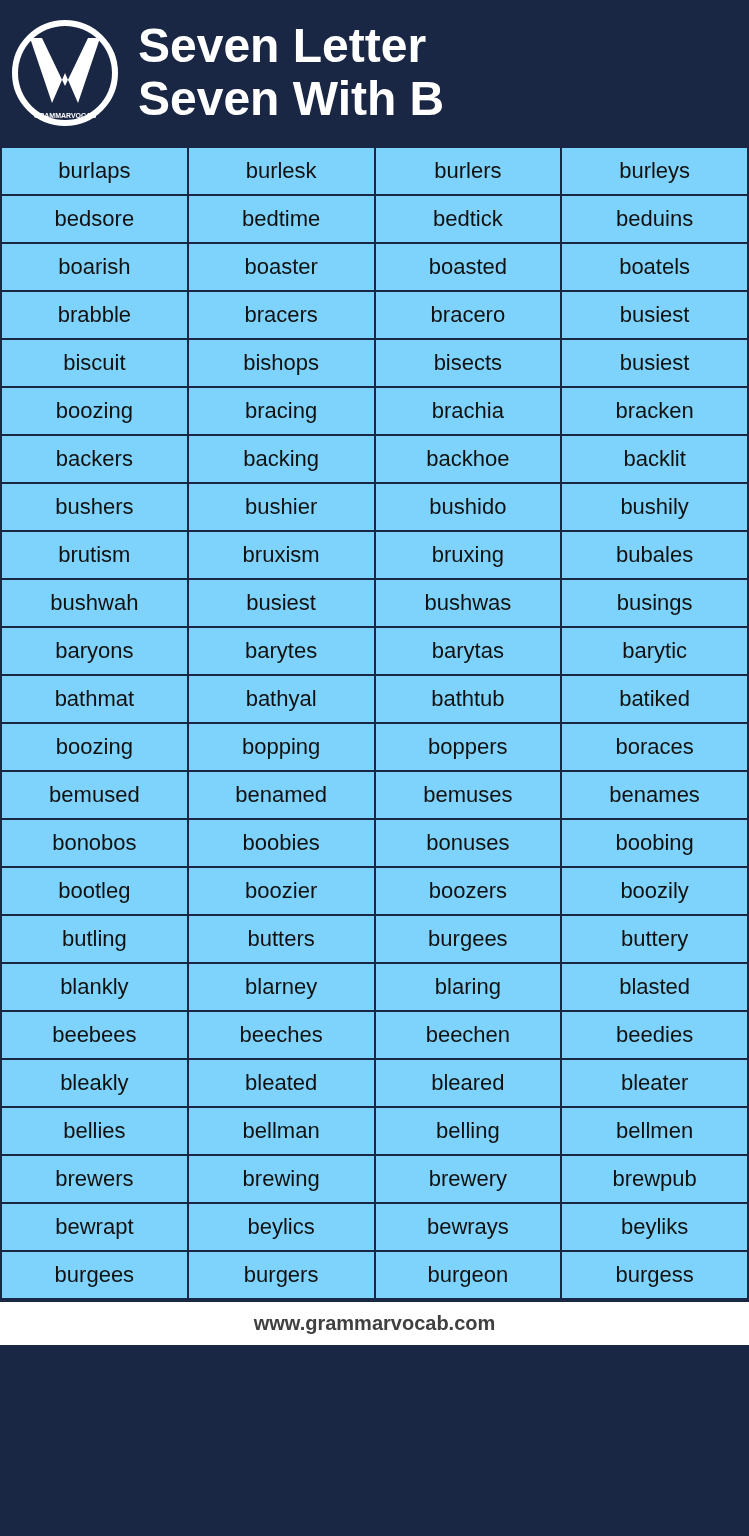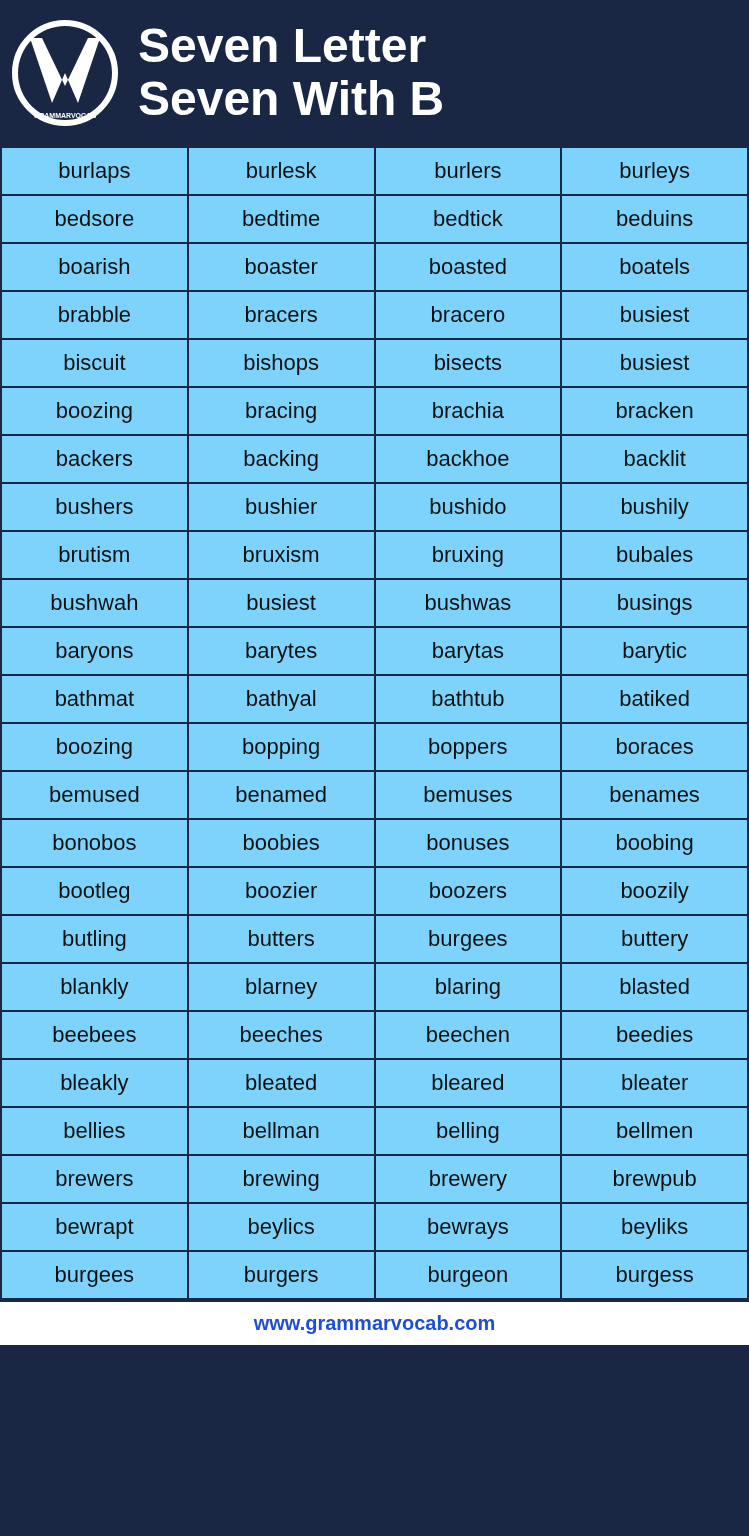--- a/index.html
+++ b/index.html
@@ -57,21 +57,21 @@
       width: 25%;
     }
 
     .footer {
       background: white;
       border-top: 2px solid #1a2744;
       text-align: center;
       padding: 10px;
       font-size: 20px;
       font-weight: 700;
-      color: #1d4ed8;
+      color: #404040;
     }
   </style>
 </head>
 <body>
 
 <div class="header">
   <svg class="logo" viewBox="0 0 110 110" xmlns="http://www.w3.org/2000/svg">
     <circle cx="55" cy="55" r="54" fill="white" stroke="#1a2744" stroke-width="2"></circle>
     <circle cx="55" cy="55" r="47" fill="#1a2744"></circle>
 

